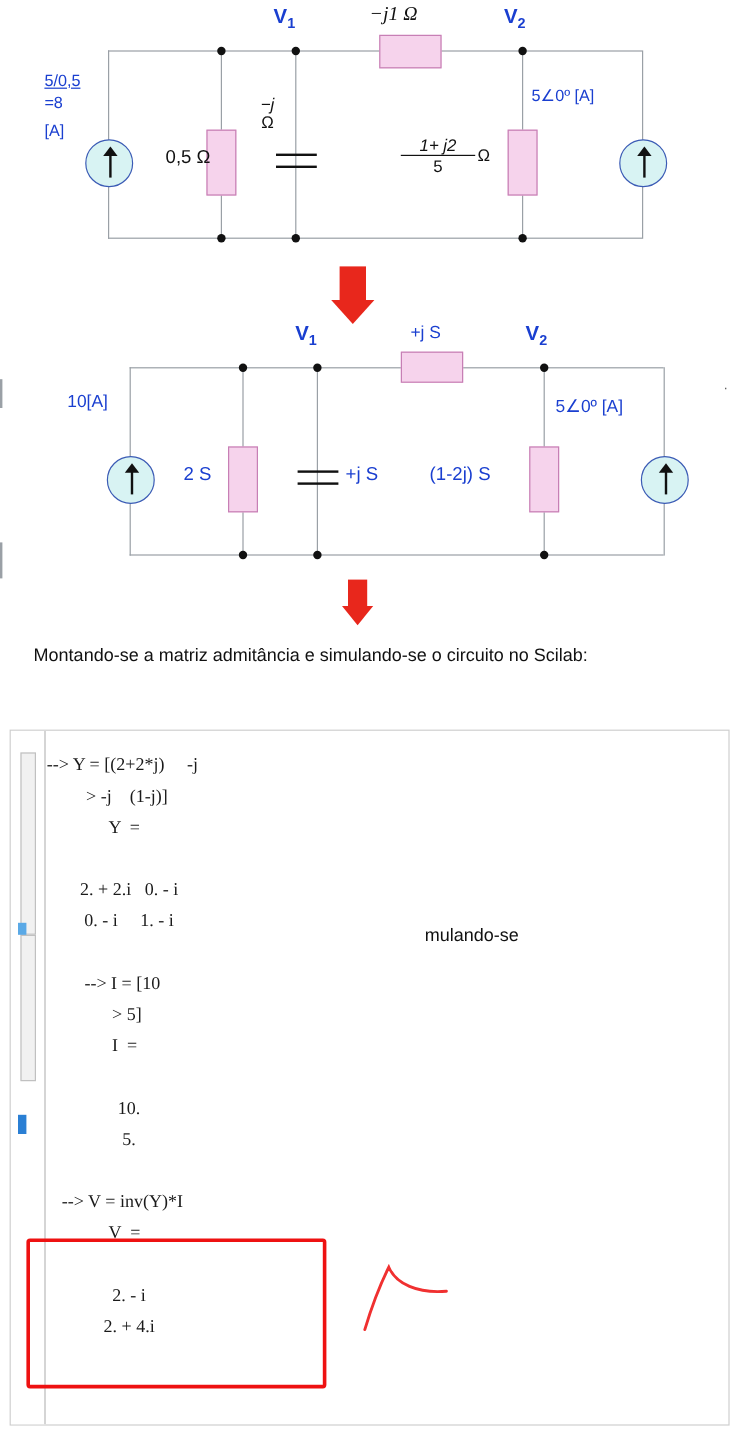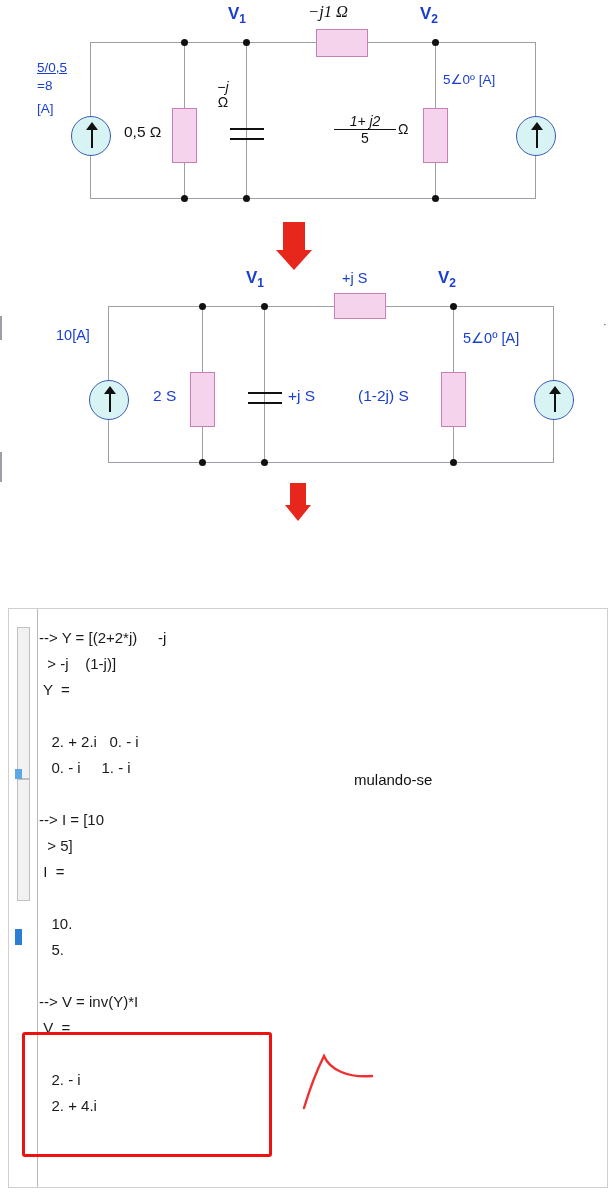--- a/index.html
+++ b/index.html
@@ -200,25 +200,26 @@
   .scroll-mark2 {
     position: absolute;
     left: 6px;
     width: 7px;
     background: #5aa9e6;
   }
   .console-text {
     position: absolute;
     left: 30px;
     top: 16px;
-    font-family: Liberation Sans, sans-serif;
+    font-family: Liberation Serif, serif;
     font-size: 15px;
     line-height: 26px;
     color: #1a1a1a;
     white-space: pre;
+    text-align: center;
   }
   .side-note {
     position: absolute;
     left: 352px;
     top: 770px;
     font-size: 15px;
     color: #111;
     background: #ffffff;
     padding: 1px 2px;
   }
@@ -300,21 +301,21 @@
       <span>V</span><sub>2</sub>
     </div>
     <div class="lbl blk sz16 ital" style="left:248px; top:-16px;">−j1 Ω</div>
 
     <div class="lbl blue sz13" style="left:-23px; top:42px;text-decoration:underline;">5/0,5</div>
     <div class="lbl blue sz13" style="left:-23px; top:60px;">=8</div>
     <div class="lbl blue sz13" style="left:-23px; top:83px;">[A]</div>
 
     <div class="lbl blue sz13" style="left:383px; top:53px;">5∠0º  [A]</div>
 
-    <div class="lbl blk sz15" style="left:64px; top:105px;">0,5 Ω</div>
+    <div class="lbl blk sz15" style="left:78px; top:105px;">0,5 Ω</div>
 
     <div class="stack" style="left:148px; top:62px; width:30px;">
       <span class="top">−j</span>
       <span class="bot">Ω</span>
     </div>
 
     <div class="frac" style="left:274px; top:95px; width:62px;">
       <span class="num">1+ j2</span>
       <span class="bar"></span>
       <span class="den">5</span>
@@ -381,20 +382,21 @@
 
   <div class="left-edge-mark" style="left:0; top:316px; height:24px;"></div>
   <div class="left-edge-mark" style="left:0; top:452px; height:30px;"></div>
   <div class="tiny-tick" style="left:603px; top:318px;">·</div>
 
   <div class="red-arrow small" style="left:282px; top:483px; width:32px; height:42px;">
     <div class="stem" style="left:8px; top:0; width:16px; height:24px;"></div>
     <div class="tip" style="left:3px; top:22px;"></div>
   </div>
 
+  <div class="para" style="left:28px; top:537px;">Montando-se a matriz admitância e simulando-se o circuito no Scilab:</div>
 
   <div class="console">
     <div class="console-left"></div>
 
     <div class="dock-handle" style="top:18px; height:150px;"></div>
     <div class="dock-handle" style="top:170px; height:120px;"></div>
     <div class="scroll-mark2" style="top:160px; height:10px;"></div>
     <div class="scroll-mark" style="top:320px; height:16px;"></div>
 
     <div class="console-text"><span>--&gt; Y = [(2+2*j)     -j</span>

